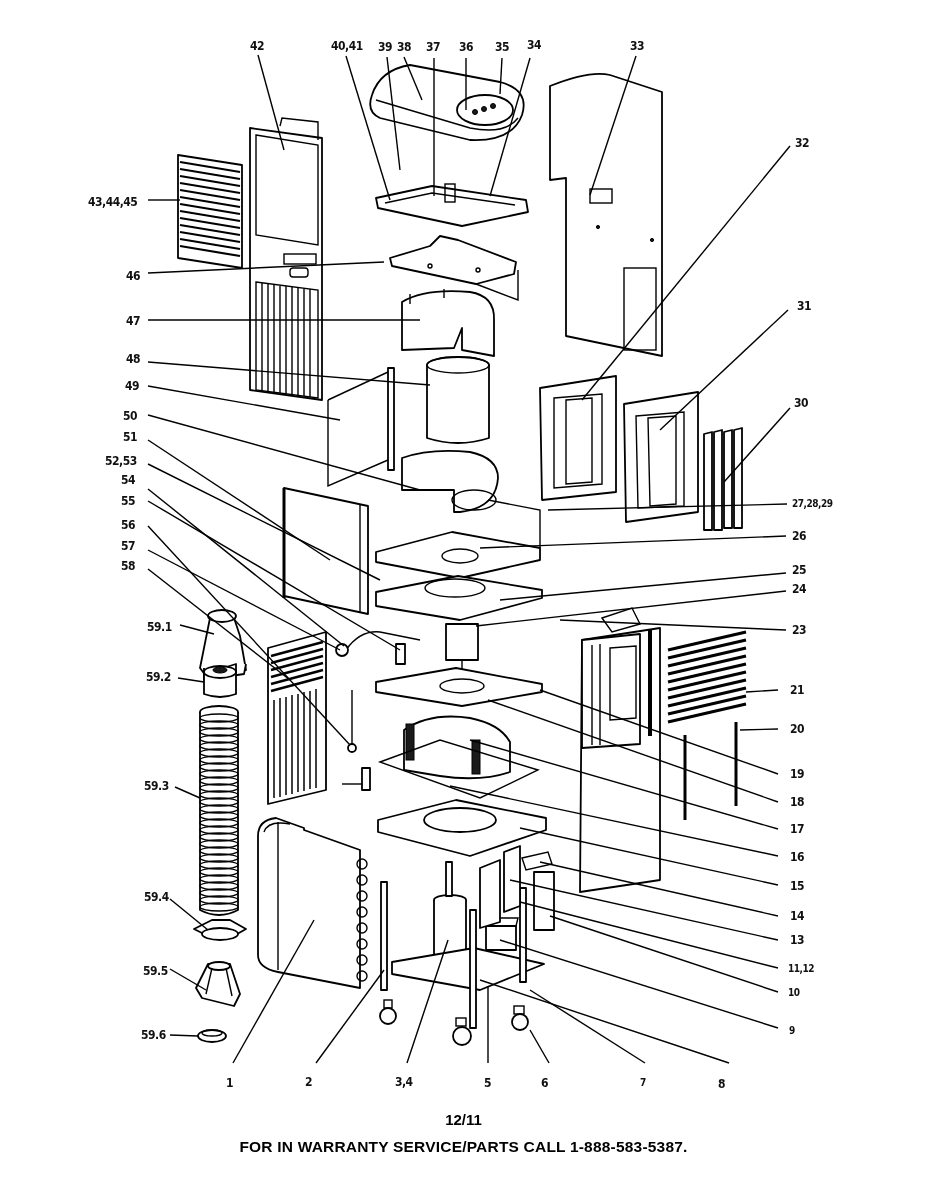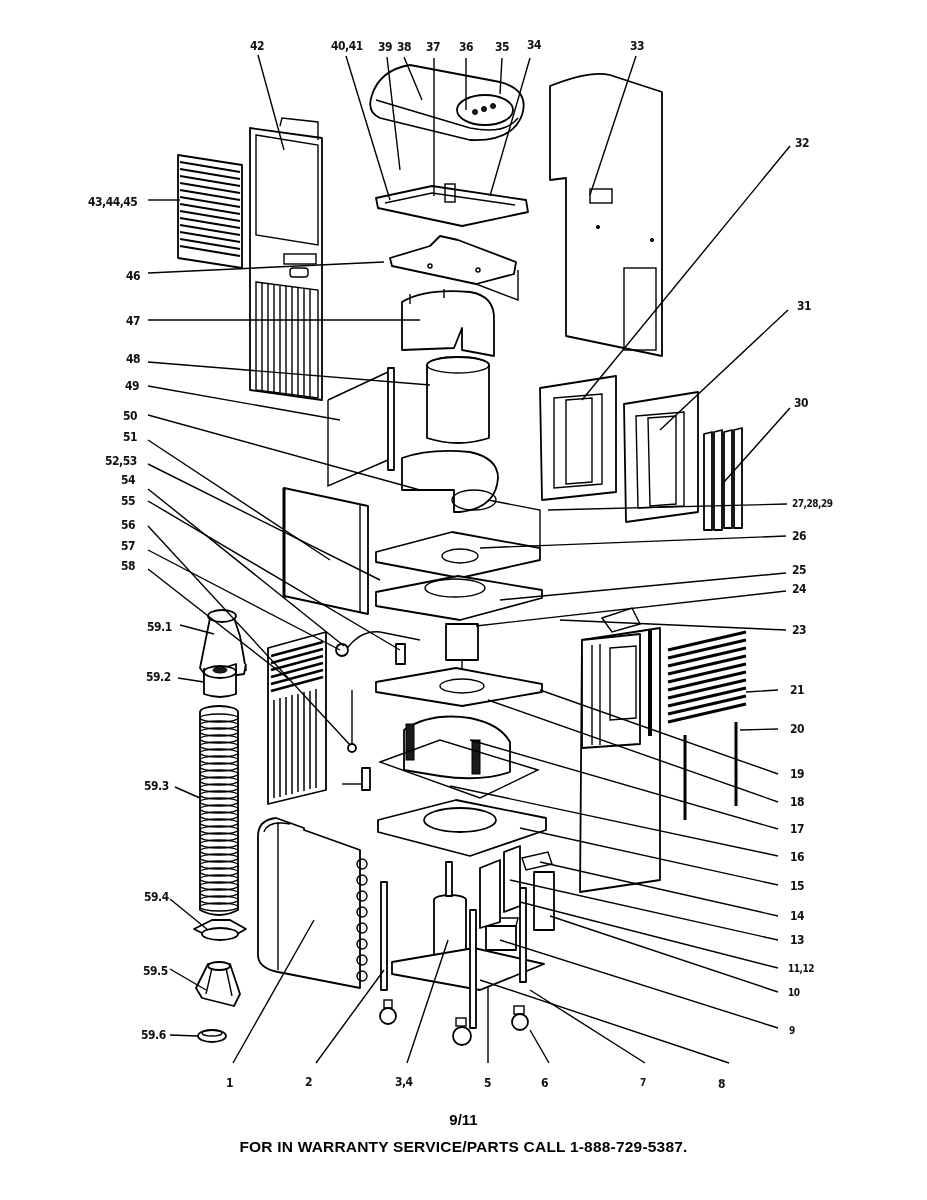--- a/index.html
+++ b/index.html
@@ -440,14 +440,14 @@
     <text class="lbl" x="121" y="570">58</text>
     <text class="lbl" x="147" y="631">59.1</text>
     <text class="lbl" x="146" y="681">59.2</text>
     <text class="lbl" x="144" y="790">59.3</text>
     <text class="lbl" x="144" y="901">59.4</text>
     <text class="lbl" x="143" y="975">59.5</text>
     <text class="lbl" x="141" y="1039">59.6</text>
   </g>
 </svg>
 
-<div class="footer-date">9/11</div>
-<div class="footer-call">FOR IN WARRANTY SERVICE/PARTS CALL 1-888-729-5387.</div>
+<div class="footer-date">12/11</div>
+<div class="footer-call">FOR IN WARRANTY SERVICE/PARTS CALL 1-888-583-5387.</div>
 
 </body></html>

